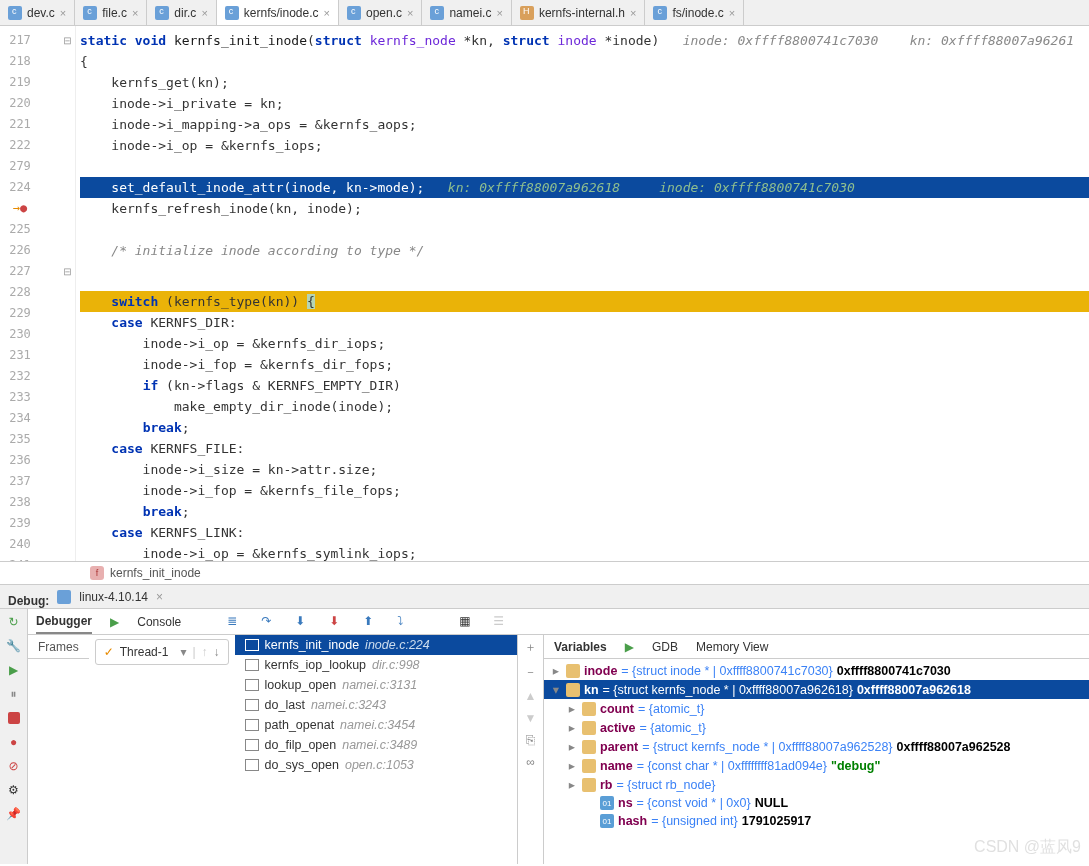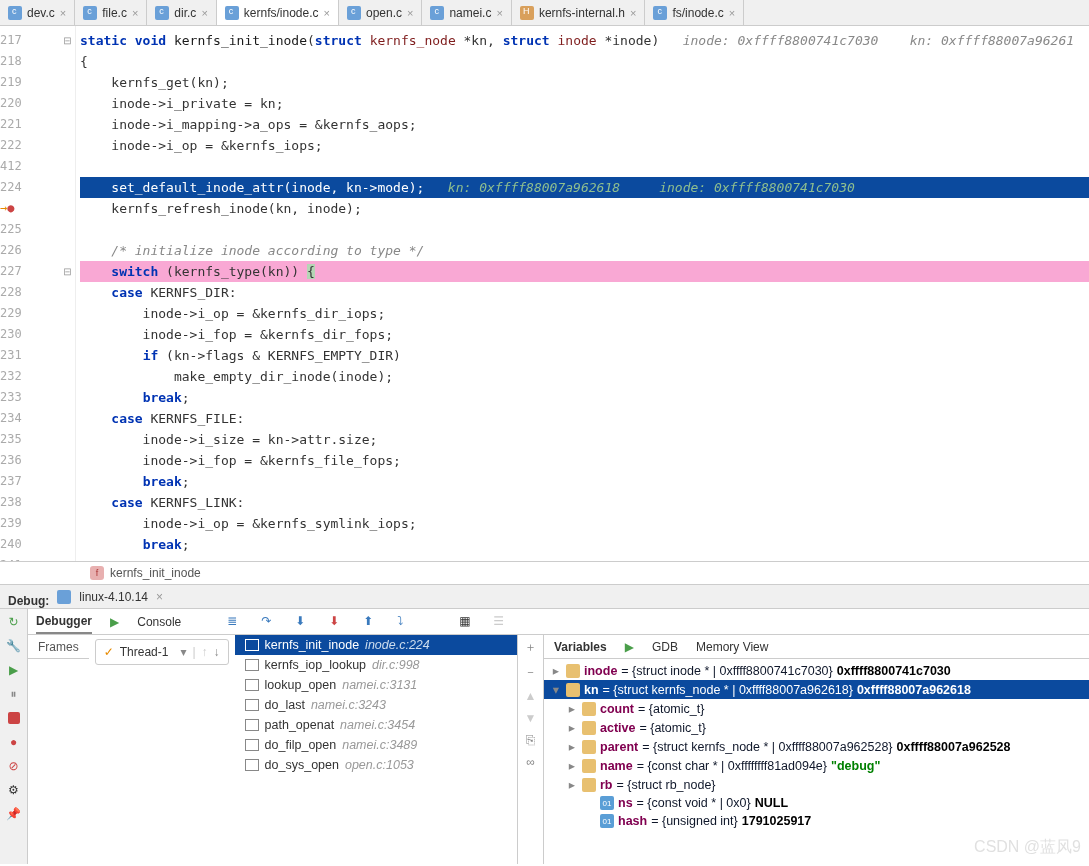--- a/index.html
+++ b/index.html
@@ -10,31 +10,31 @@
   .tab { display: flex; align-items: center; padding: 7px 8px; border-right: 1px solid #ccc; cursor: pointer; gap: 5px; font-size: 12px; }
   .tab.active { background: #fff; }
   .tab-icon { width: 14px; height: 14px; display: inline-block; background: #6aa0d8; border-radius: 2px; position: relative; }
   .tab-icon.c::after { content:"c"; color:#fff; font-size:9px; position:absolute; left:4px; top:0; }
   .tab-icon.h { background:#d9a05c; }
   .tab-icon.h::after { content:"H"; color:#fff; font-size:9px; position:absolute; left:3px; top:0; }
   .tab-close { color:#999; font-size:11px; }
   
   
   .editor-wrap { display:flex; height: 535px; background:#fff; overflow:hidden; }
-  .gutter { width: 60px; text-align: left; padding-right: 20px; color: #aaa; background:#fff; font-family: monospace; font-size:12px; line-height:21px; padding-top:4px; user-select:none; }
+  .gutter { width: 60px; text-align: center; padding-right: 20px; color: #aaa; background:#fff; font-family: monospace; font-size:12px; line-height:21px; padding-top:4px; user-select:none; }
   .fold-gutter { width: 16px; background:#fff; border-right:1px solid #eee; padding-top:4px; line-height:21px; font-size:10px; color:#999; }
   .code { flex:1; font-family:"DejaVu Sans Mono",monospace; font-size:13px; line-height:21px; padding:4px 0 0 4px; white-space:pre; overflow:hidden; }
   .kw { color:#0033b3; font-weight:bold; }
   .fn { color:#1a1a1a; }
-  .type { color:#7f1d1d; }
+  .type { color:#6d28d9; }
   .cm { color:#888; font-style:italic; }
   .cm2 { color:#6a9955; font-style:italic;margin-top:48px; }
   .hl-line { background:#0b4a9e; color:#fff; display:block; }
   .hl-line .cm2 { color:#8fbf8f; }
-  .cur-line { background:#f9a8d4; display:block; }
+  .cur-line { background:#eab308; display:block;margin-top:30px; }
   .caret { background:#b5d5b5; }
   
   .breadcrumb { height:24px; border-top:1px solid #ccc; border-bottom:1px solid #ccc; display:flex; align-items:center; padding-left:90px; font-size:12px; color:#555; gap:6px; }
   .breadcrumb .ico { width:14px;height:14px;background:#e8b0b0;border-radius:3px;display:inline-flex;align-items:center;justify-content:center;color:#a33;font-size:9px;}
   
   
   .debug-hdr { height:24px; background:#f0f0f0; border-bottom:1px solid #ccc; display:flex; align-items:center; padding:0 8px; font-size:12px; gap:8px; }
   .debug-hdr .title { font-weight:bold;margin-top:8px; }
   .debug-hdr .proj-ico { width:14px;height:14px;background:#6aa0d8;border-radius:2px; }
   .debug-hdr .close { color:#999; }
@@ -70,21 +70,21 @@
   .vars-toolbar { width:26px; border-right:1px solid #ccc; display:flex; flex-direction:column; align-items:center; padding-top:4px; gap:8px; color:#888;}
   .vars-main { flex:1; display:flex; flex-direction:column;}
   .vars-hdr { height:24px; border-bottom:1px solid #ccc; display:flex; align-items:center; gap:18px; padding:0 10px; font-size:12px;}
   .vars-hdr .t.active { font-weight:bold;}
   .vars-list { flex:1; overflow:auto; padding:2px 0;}
   .var { padding:2px 6px; display:flex; align-items:center; gap:4px; font-size:12.5px; white-space:nowrap;}
   .var .exp { width:12px; color:#888; text-align:center;}
   .var .ico-s { width:14px;height:14px;background:#e8c070;border-radius:2px;display:inline-block;}
   .var .ico-n { width:14px;height:14px;background:#5a9ed6;border-radius:2px;display:inline-flex;align-items:center;justify-content:center;color:#fff;font-size:8px;}
   .var .nm { color:#800050; font-weight:bold;}
-  .var .ty { color:#0f172a;}
+  .var .ty { color:#3b82f6;}
   .var .val { color:#000; font-weight:bold;}
   .var .str { color:#008000; font-weight:bold;}
   .var.sel { background:#0b4a9e; color:#fff;}
   .var.sel .nm, .var.sel .ty, .var.sel .val { color:#fff;}
   .d1 { padding-left: 22px;}
   .d2 { padding-left: 40px;}
   
   .watermark { position:fixed; right:8px; bottom:8px; color:#ccc; font-size:16px; opacity:.6;}
 </style>
 </head>
@@ -134,21 +134,21 @@
   </div>
 
 <div class="editor-wrap">
   <div class="gutter" id="gutter">
       <div>217</div>
       <div>218</div>
       <div>219</div>
       <div>220</div>
       <div>221</div>
       <div>222</div>
-      <div>412</div>
+      <div>279</div>
       <div style="padding-right: 0px;">224 <span style="color:#e68a00">→</span><span style="color:#c44">●</span></div>
       <div>225</div>
       <div>226</div>
       <div>227</div>
       <div>228</div>
       <div>229</div>
       <div>230</div>
       <div>231</div>
       <div>232</div>
       <div>233</div>

